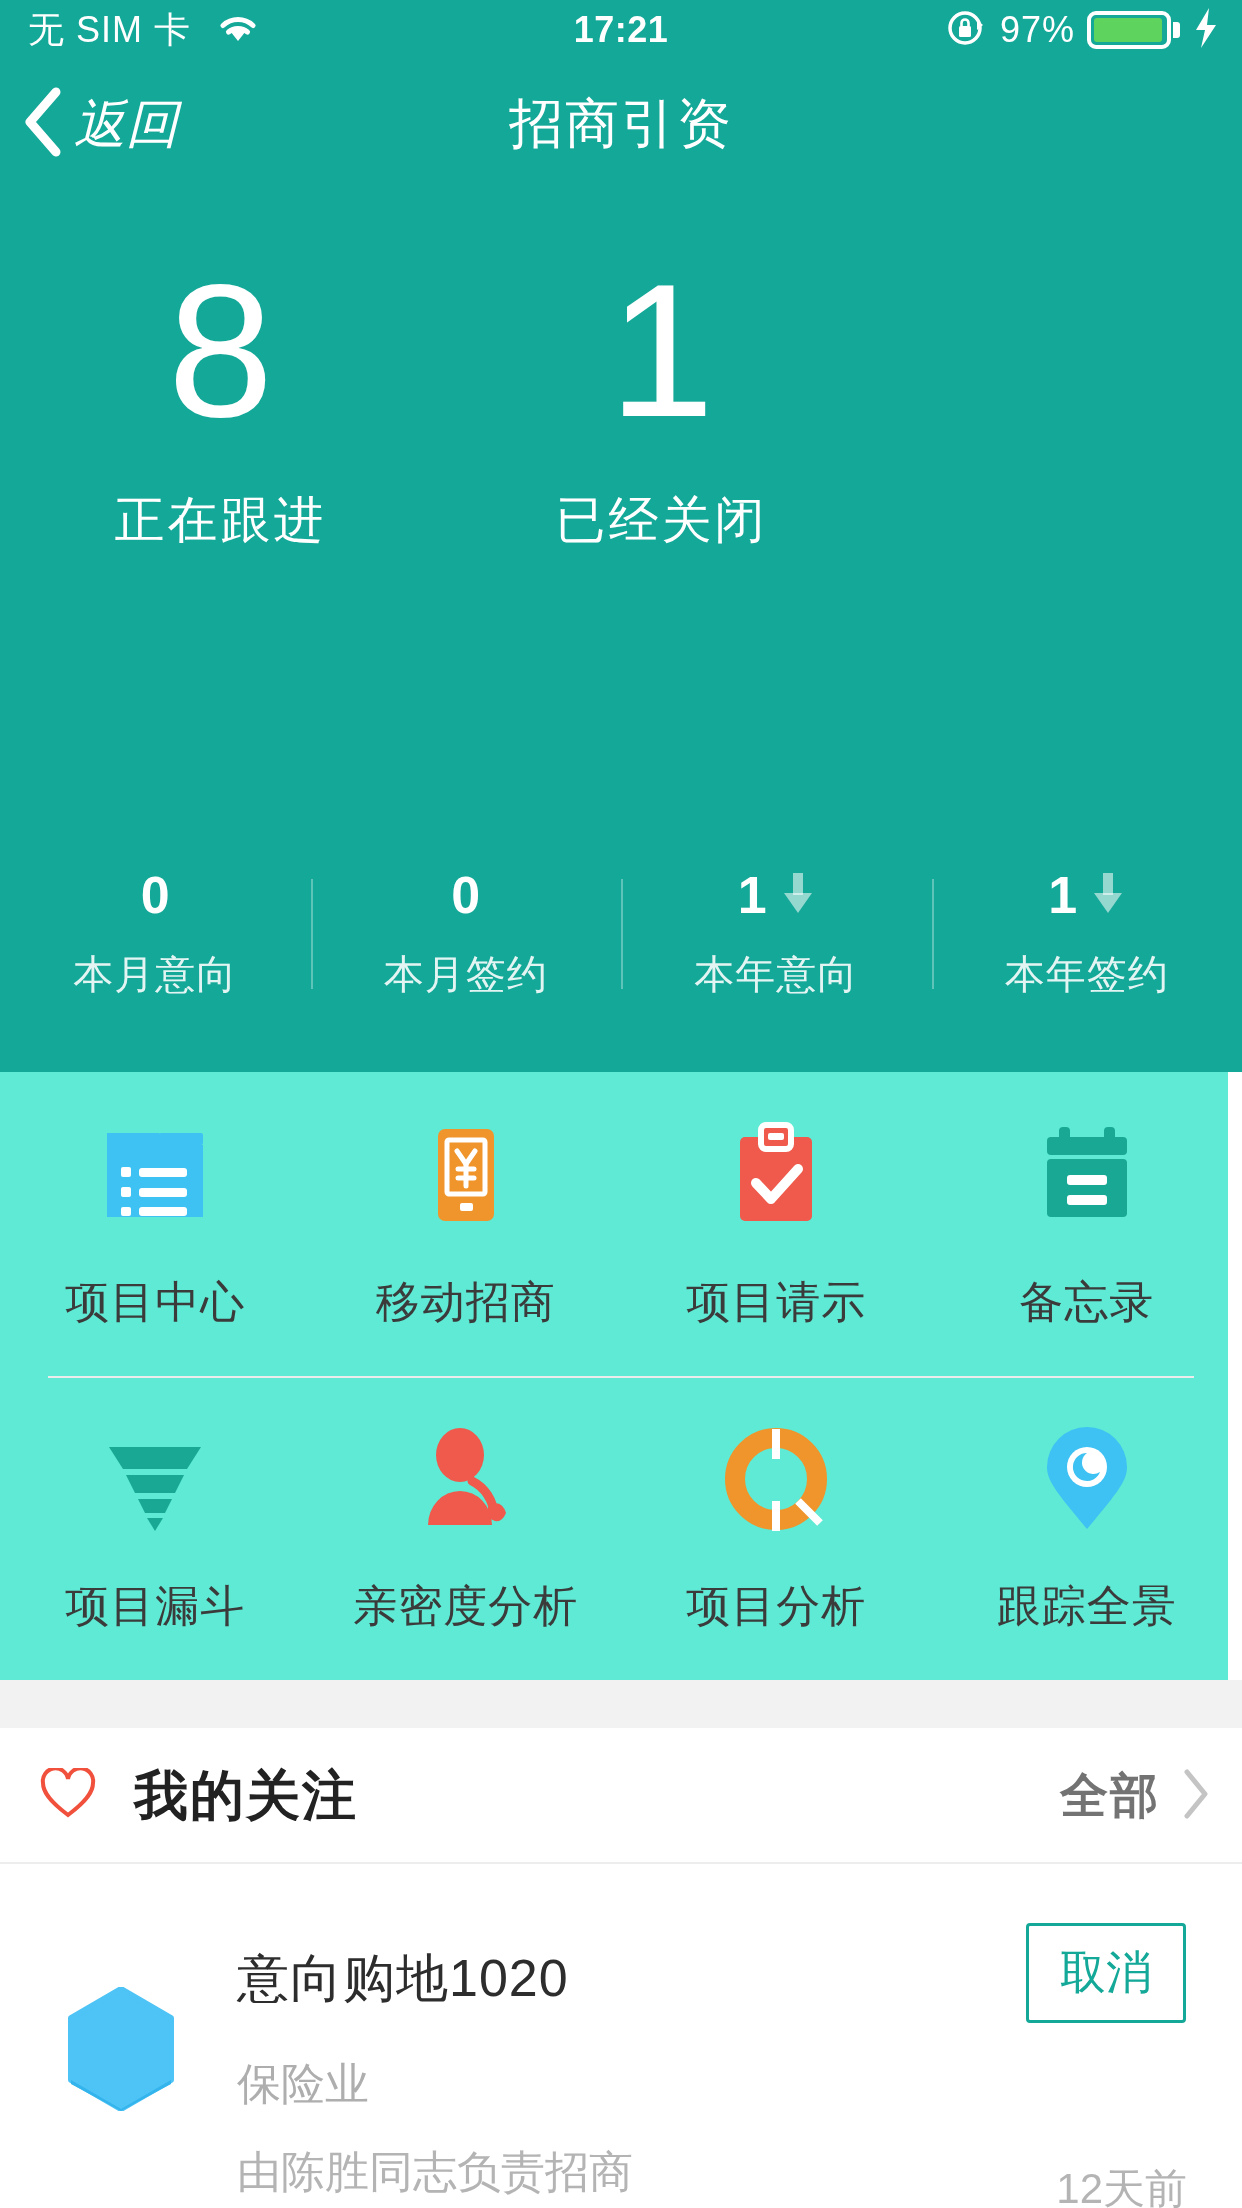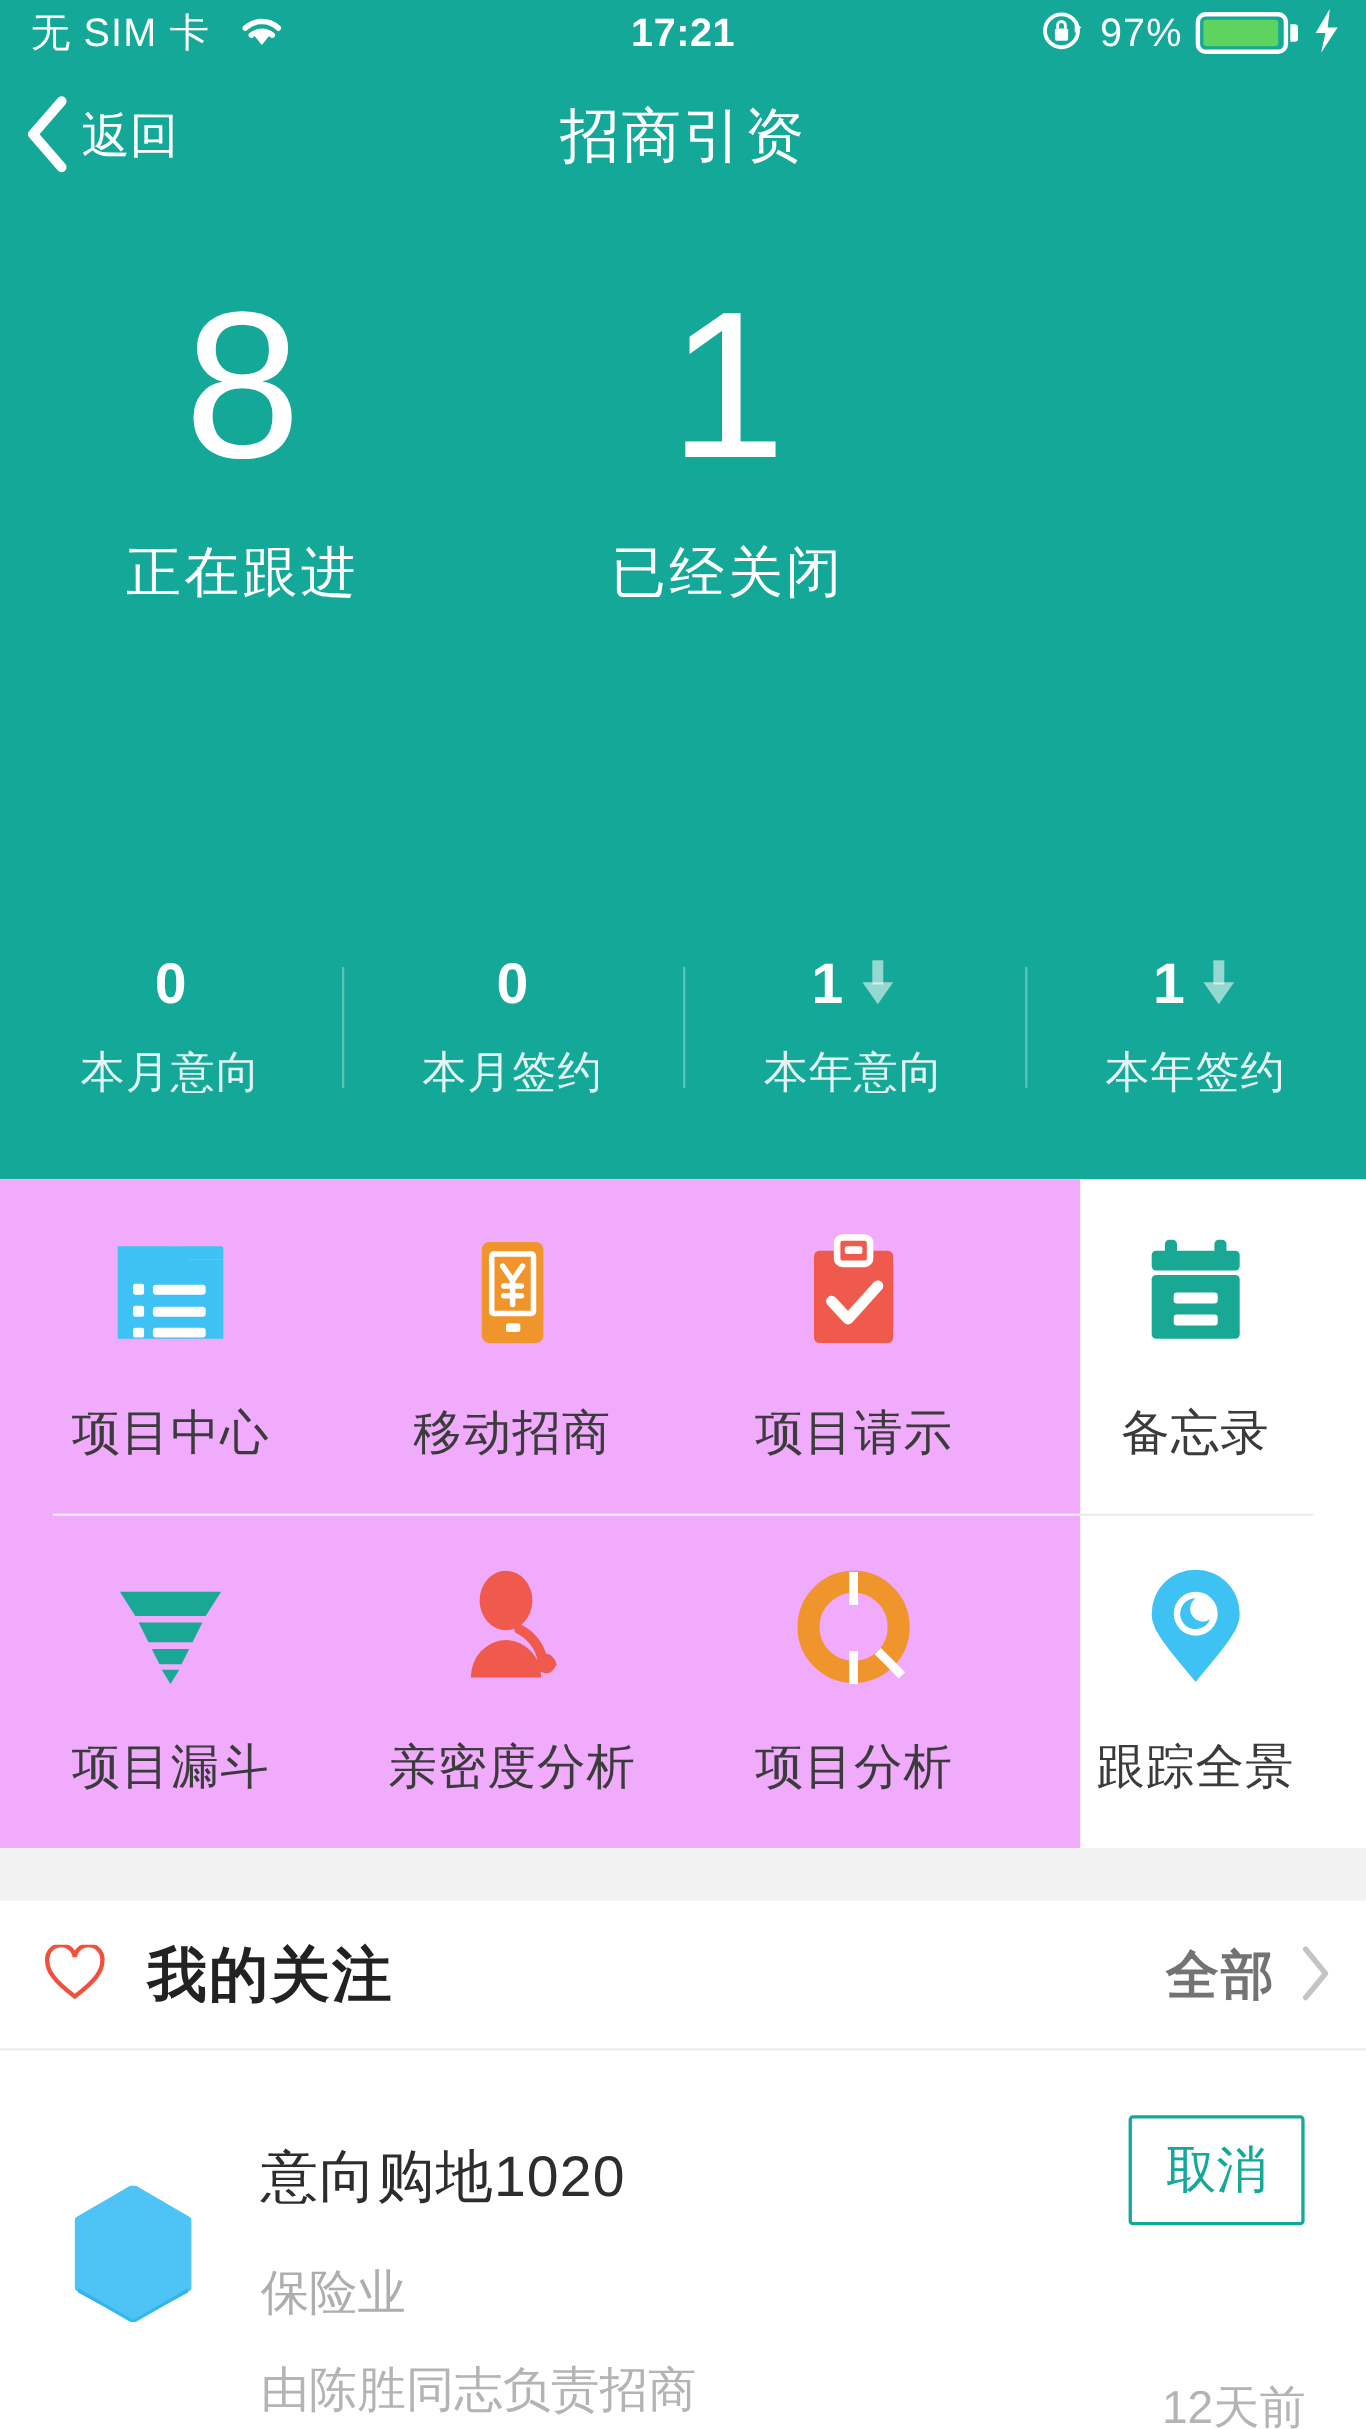--- a/index.html
+++ b/index.html
@@ -40,21 +40,21 @@
   .battery-wrap { display:flex; align-items:center; }
 
   
   .navbar {
     position:absolute; left:0; top:60px; width:1242px; height:128px;
   }
   .nav-back {
     position:absolute; left:18px; top:0; height:128px;
     display:flex; align-items:center; gap:8px; color:#fff;
   }
-  .nav-back-label { font-size:44px; line-height:1; }
+  .nav-back-label { font-size:52px; line-height:1;font-style:italic; }
   .nav-title {
     position:absolute; left:0; right:0; top:0; height:128px;
     display:flex; align-items:center; justify-content:center;
     color:#fff; font-size:54px; letter-spacing:2px;
   }
 
   
   .bigstats {
     position:absolute; left:0; top:255px; width:1242px; height:290px;
     display:flex;
@@ -75,22 +75,22 @@
   .substat + .substat::before {
     content:""; position:absolute; left:0; top:14px; width:2px; height:110px;
     background:rgba(255,255,255,0.32);
   }
   .substat-top { display:flex; align-items:center; justify-content:center; gap:14px; height:60px; }
   .substat-num { font-size:52px; line-height:52px; font-weight:bold; }
   .substat-label { font-size:40px; margin-top:22px; color:rgba(255,255,255,0.88); letter-spacing:1px; }
 
   
   .grid {
-    position:absolute; left:0; top:1072px; width:982px; height:608px;
-    background:#f0abfc;
+    position:absolute; left:0; top:1072px; width:1228px; height:608px;
+    background:#5eead4;
   }
   .grid-row { position:relative; width:1242px; height:304px; display:flex; }
   .grid-row.second::before {
     content:""; position:absolute; left:48px; right:48px; top:0; height:2px; background:#ececec;
   }
   .grid-cell {
     flex:1; display:flex; flex-direction:column; align-items:center; justify-content:center;
   }
   .grid-icon { width:116px; height:116px; display:flex; align-items:center; justify-content:center; }
   .grid-label { font-size:44px; color:#3b3b3b; margin-top:40px; letter-spacing:1px; }

